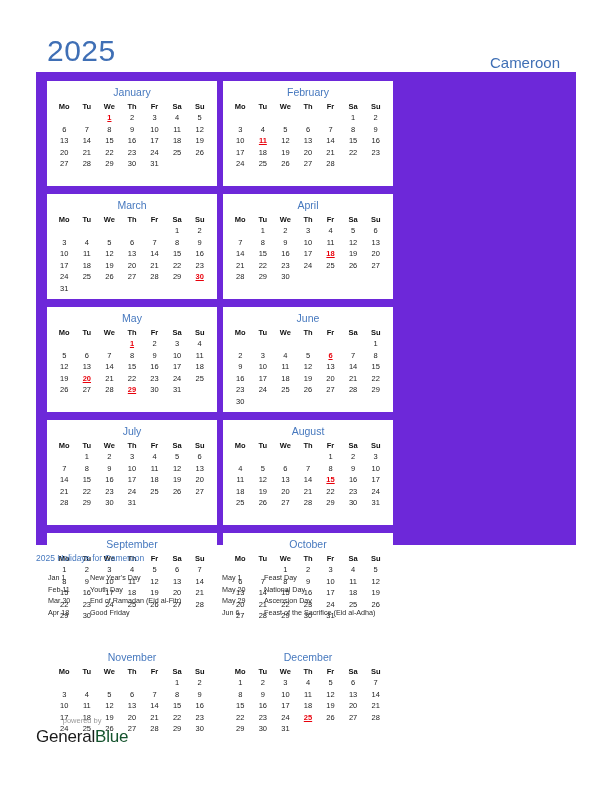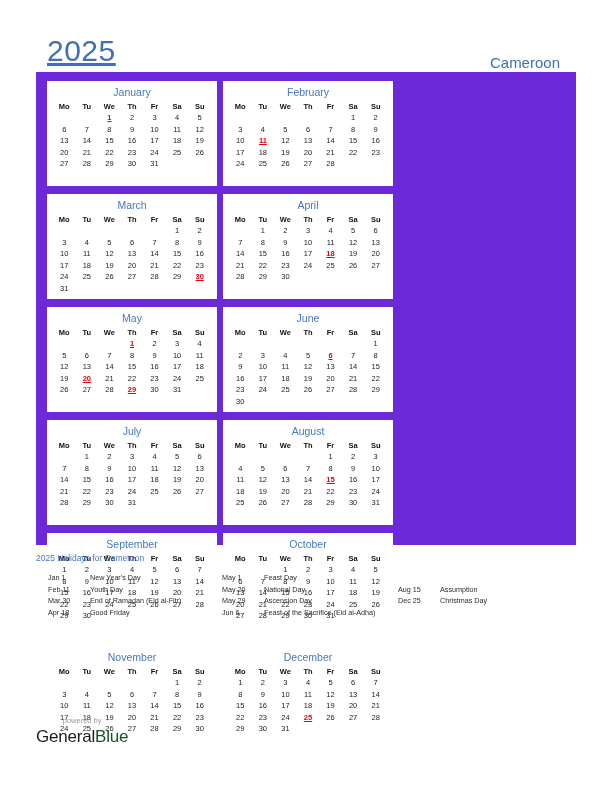--- a/index.html
+++ b/index.html
@@ -26,21 +26,20 @@
   }
   .year-title {
     position: absolute;
     left: 47px;
     top: 36px;
     font-size: 30px;
     font-weight: 400;
     color: #3f6fb5;
     letter-spacing: 0.5px;
     line-height: 1;
-    text-decoration: underline;
   }
   .country-title {
     position: absolute;
     right: 52px;
     top: 45px;
     font-size: 15px;
     font-weight: 400;
     color: #3f6fb5;
     line-height: 1;
     margin-top: 10px;
@@ -998,31 +997,20 @@
         </div>
         <div class="hol-row">
           <span class="hol-date">May 29</span>
           <span class="hol-name">Ascension Day</span>
         </div>
         <div class="hol-row">
           <span class="hol-date">Jun 6</span>
           <span class="hol-name">Feast of the Sacrifice (Eid al-Adha)</span>
         </div>
       </div>
-      <div class="hol-col hol-col-3">
-        <div class="hol-spacer"></div>
-        <div class="hol-row">
-          <span class="hol-date">Aug 15</span>
-          <span class="hol-name">Assumption</span>
-        </div>
-        <div class="hol-row">
-          <span class="hol-date">Dec 25</span>
-          <span class="hol-name">Christmas Day</span>
-        </div>
-      </div>
     </div>
 </div>
 
 <div class="footer">
   <div class="powered-by">powered by</div>
   <div class="brand">
     <span class="brand-general">General</span><span class="brand-blue">Blue</span>
   </div>
 </div>
 

